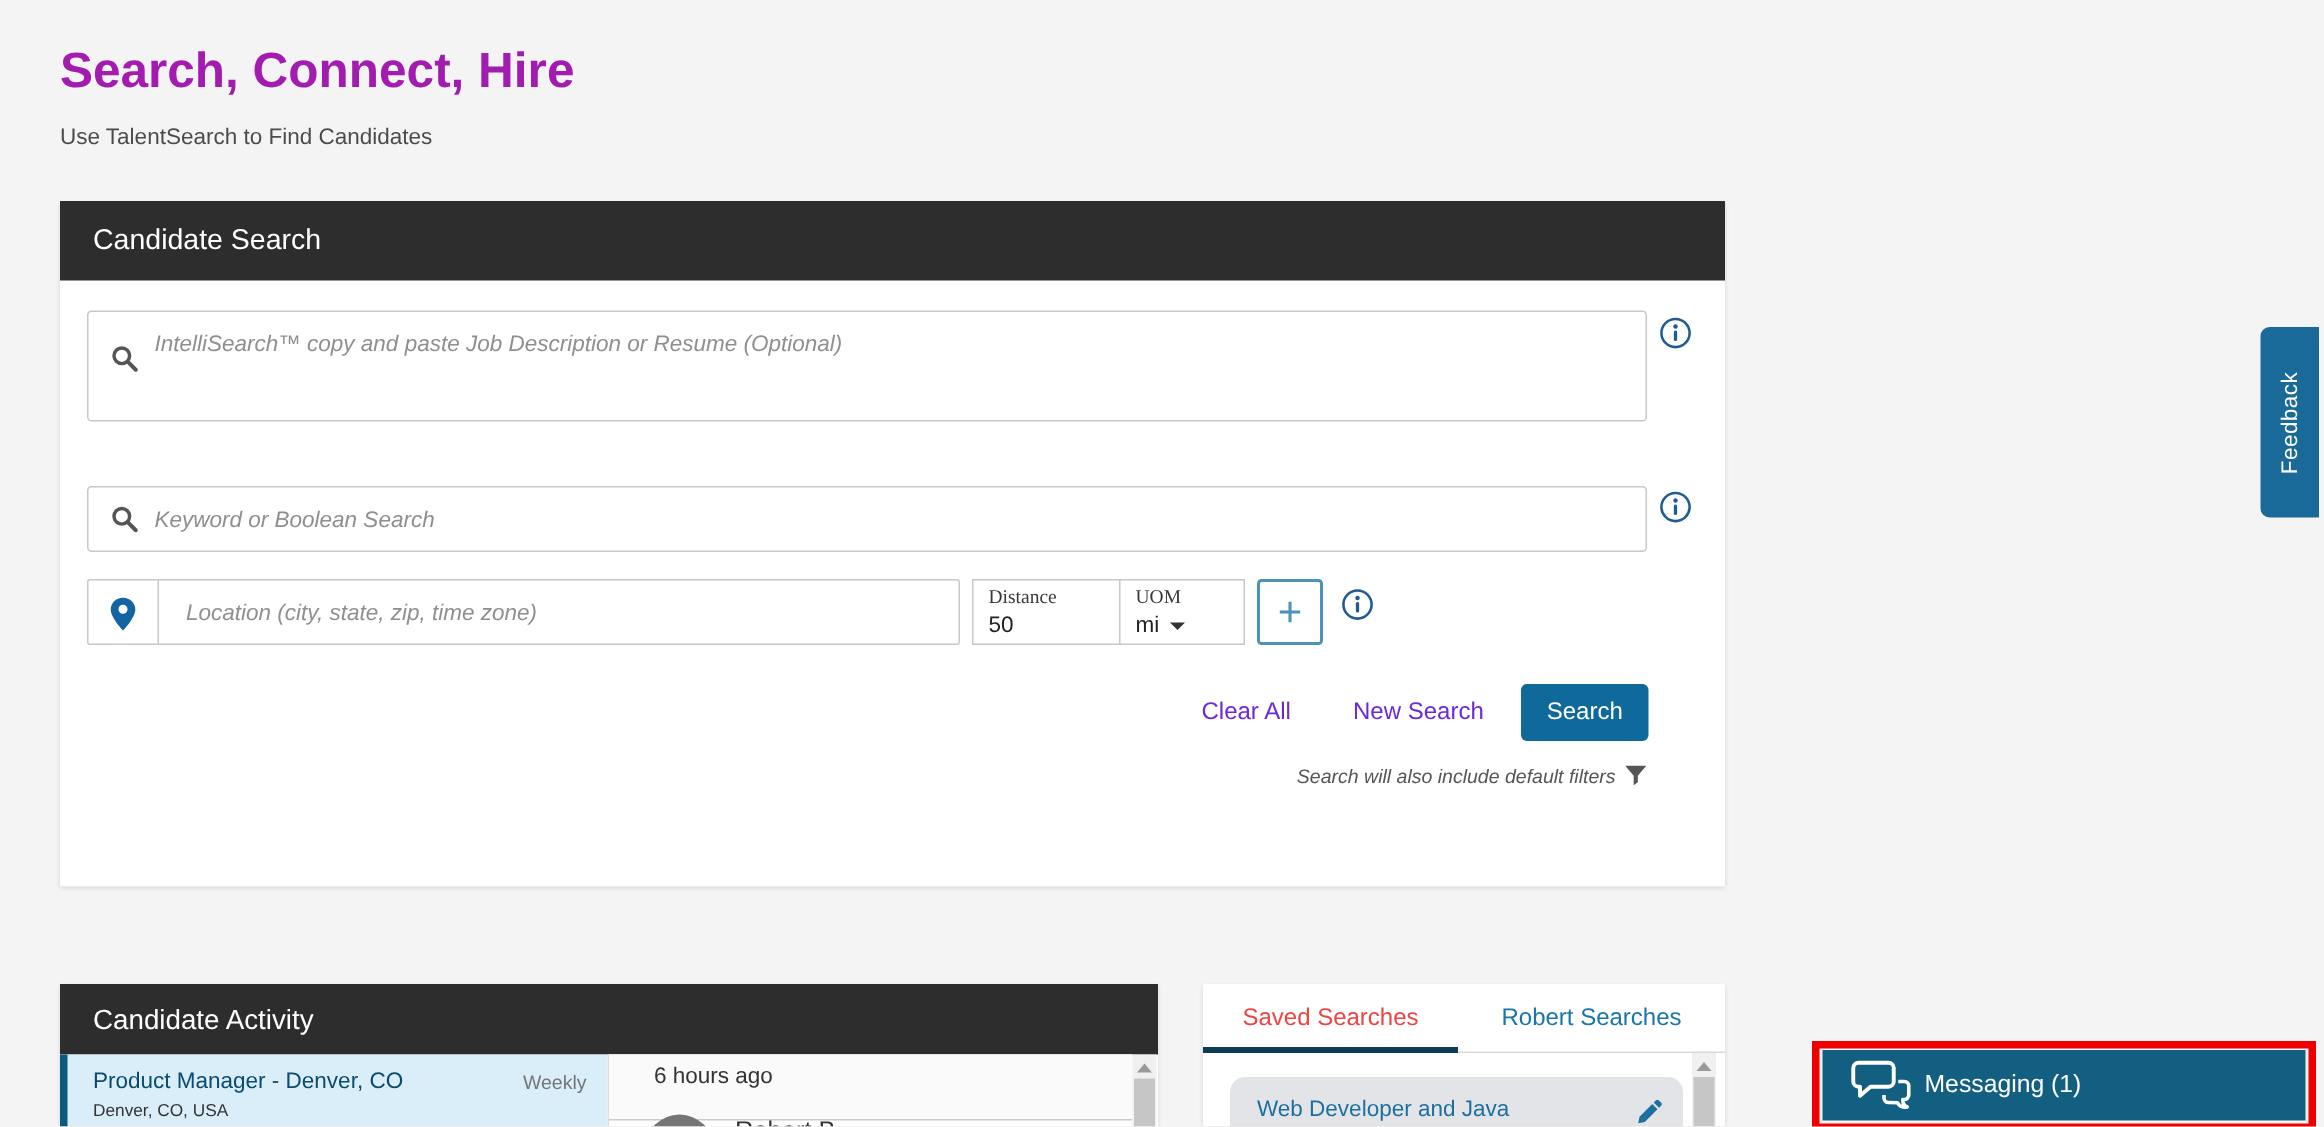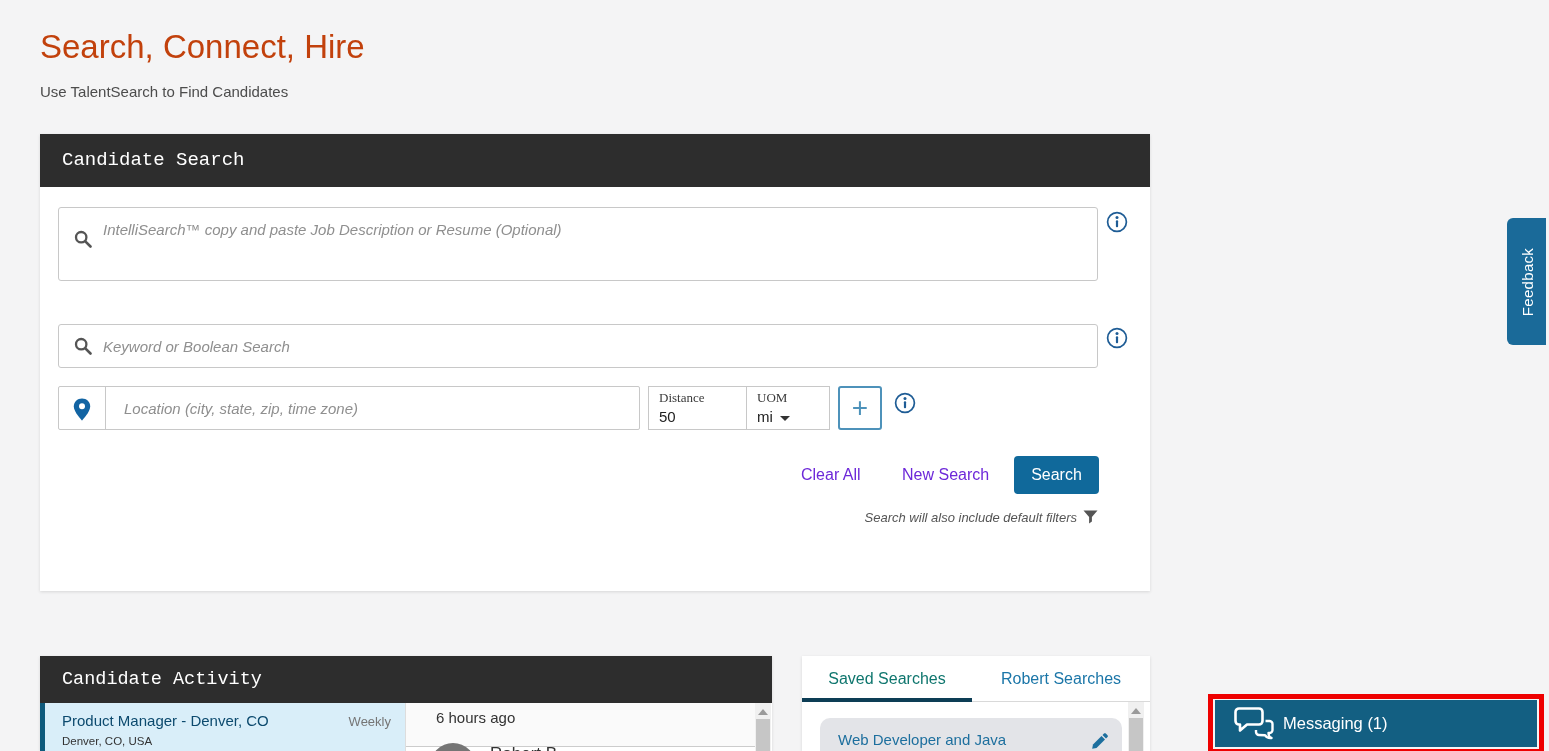--- a/index.html
+++ b/index.html
@@ -1,26 +1,26 @@
 <!DOCTYPE html>
 <html><head>
 <meta charset="utf-8">
 <style>
   * { margin:0; padding:0; box-sizing:border-box; }
   html,body { width:1549px; height:751px; overflow:hidden; }
   body { background:#f4f4f5; font-family:"Liberation Sans", sans-serif; color:#333; position:relative; }
   .abs { position:absolute; }
 
   
-  .page-title { left:40px; top:28px; font-size:33px; font-weight:400; color:#c2410c;text-align:right; }
+  .page-title { left:40px; top:28px; font-size:33px; font-weight:700; color:#a21caf;text-align:right; }
   .page-subtitle { left:40px; top:83px; font-size:15px; color:#4c4c4c; }
 
   
   .card { background:#fff; box-shadow:0 1px 3px rgba(0,0,0,.12); }
-  .card-header { position:absolute; left:0; top:0; right:0; background:#2d2d2d; color:#fff;font-family:Liberation Mono, monospace; }
+  .card-header { position:absolute; left:0; top:0; right:0; background:#2d2d2d; color:#fff; }
   .card1 { left:40px; top:134px; width:1110px; height:457px; }
   .card1 .card-header { height:53px; font-size:19px; line-height:53px; padding-left:22px; }
 
   .field-wrap { position:absolute; background:#fff; border:1px solid #c8c8c8; border-radius:3px; }
   .field-wrap input, .field-wrap textarea {
     position:absolute; left:44px; top:0; width:calc(100% - 52px); height:100%;
     border:none; outline:none; resize:none; background:transparent;
     font-family:"Liberation Sans", sans-serif; font-size:15px; color:#333;
   }
   .field-wrap textarea { padding-top:13px; }
@@ -60,21 +60,21 @@
   .cand-name { position:absolute; left:84px; top:41px; font-size:17px; color:#333; }
 
   
   .sb { position:absolute; width:16px; background:#f0f0f0; }
   .sb .up { position:absolute; left:3px; top:6px; width:0; height:0; border-left:5px solid transparent; border-right:5px solid transparent; border-bottom:6px solid #9a9a9a; cursor:pointer; }
   .sb .thumb { position:absolute; left:1px; width:14px; background:#c6c6c6; cursor:pointer; }
 
   
   .card3 { left:802px; top:656px; width:348px; height:95px; overflow:hidden; }
   .tab { position:absolute; top:0; height:46px; line-height:46px; text-align:center; font-size:16px; cursor:pointer; }
-  .tab-saved { left:0; width:170px; color:#0f766e; }
+  .tab-saved { left:0; width:170px; color:#ef4444; }
   .tab-recent { left:170px; width:178px; color:#1b76a8; }
   .tabs-border { position:absolute; left:0; top:45px; width:348px; height:1px; background:#d9d9d9; }
   .tab-underline { position:absolute; left:0; top:42px; width:170px; height:4px; background:#0d3d55; }
   .saved-pill { position:absolute; left:18px; top:62px; width:302px; height:46px; background:#e3e4e8; border-radius:10px; cursor:pointer; }
   .saved-pill .name { position:absolute; left:18px; top:13px; font-size:15px; color:#1d6f9e; }
   .saved-pill svg { position:absolute; right:14px; top:15px; }
 
   
   .feedback-tab { left:1507px; top:218px; width:39px; height:127px; background:#1a6a99; border-radius:6px 0 0 6px; cursor:pointer; }
   .feedback-tab span { position:absolute; left:50%; top:50%; transform:translate(-50%,-50%) rotate(-90deg); white-space:nowrap; color:#fff; font-size:15px; letter-spacing:.3px; }

